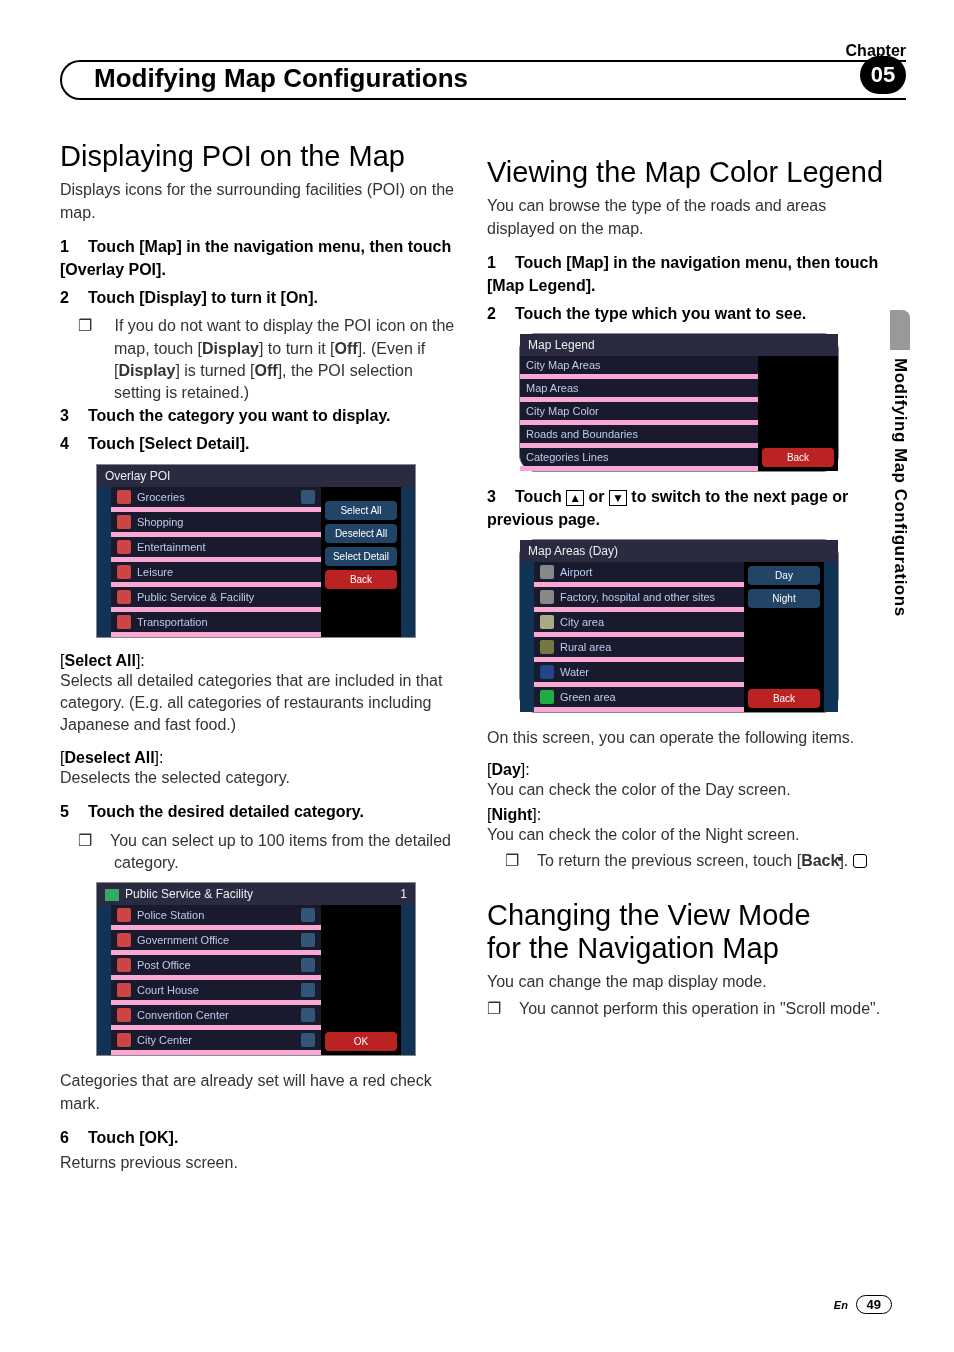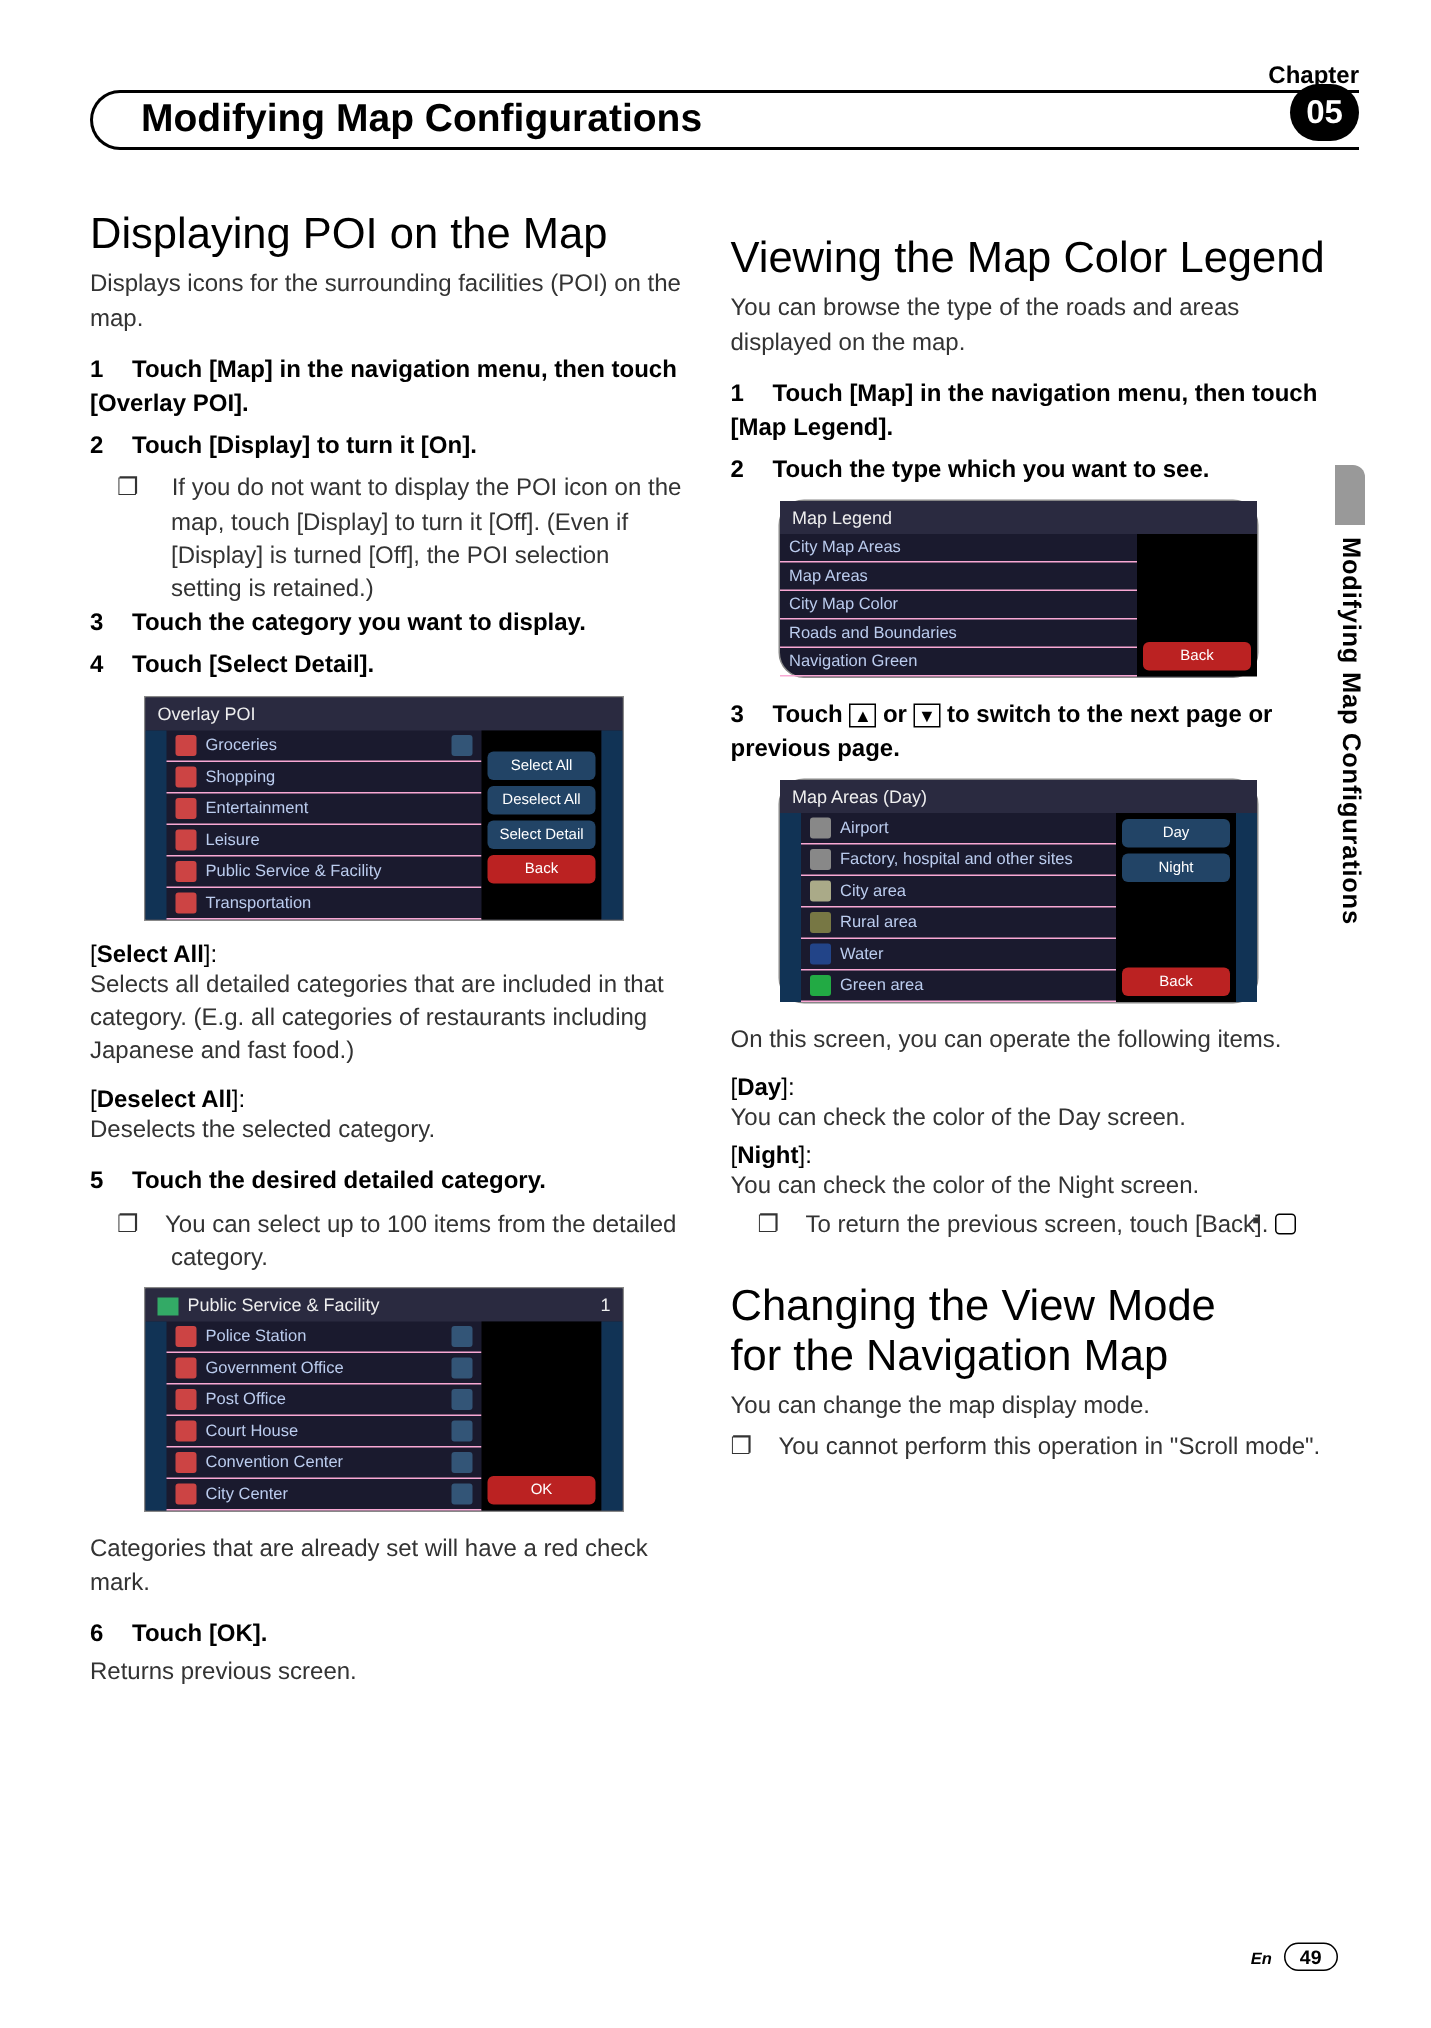--- a/index.html
+++ b/index.html
@@ -63,21 +63,21 @@
   .screenshot {
     background: #1a1a2e;
     border: 1px solid #888;
     margin: 8px 0 14px 36px;
     width: 320px;
     color: #cde;
     font-size: 11px;
   }
   .screenshot.right { margin-left: 32px; border-radius: 17px; }
   .ss-title { background:#2a2a40; padding:4px 8px; color:#eee; font-size:12px;}
-  .ss-row { display:flex; align-items:center; padding:3px 6px; border-bottom:1px solid #f9a8d4;justify-content:center;}
+  .ss-row { display:flex; align-items:center; padding:3px 6px; border-bottom:5px solid #f9a8d4;justify-content:center;}
   .ss-row .ic { width:14px;height:14px;background:#c44;margin-right:6px;border-radius:2px;}
   .ss-row .txt { flex:1; color:#bce; }
   .ss-row .chk { width:14px;height:14px;background:#357;margin-left:4px;border-radius:2px;}
   .ss-side { background:#135; width:14px;}
   .ss-wrap { display:flex;}
   .ss-main { flex:1;}
   .ss-btncol { width:80px; display:flex; flex-direction:column; gap:4px; padding:4px; background:#000;}
   .ss-btn { background:#246; color:#fff; font-size:10px; text-align:center; padding:4px 2px; border-radius:4px;}
   .ss-btn.back { background:#b22;}
   .ss-btn.ok { background:#b22;}
@@ -104,21 +104,21 @@
     display:inline-block; border:1.5px solid #000; border-radius:14px;
     padding:1px 10px; font-weight:bold; margin-left:4px;
   }
   .footer-en { font-style:italic; font-size:11px; font-weight:bold;}
   .inline-icon {
     display:inline-block; width:14px; height:14px; border:1.5px solid #000;
     border-radius:3px; vertical-align:middle; position:relative; top:-1px;
   }
   .inline-icon::after{content:"■"; font-size:8px; position:absolute; left:2px; top:-2px;}
   .arrow-icon { font-weight:bold;}
-  .bold { font-weight:400;}
+  .bold { font-weight:700;}
   .ital { font-style: italic;}
   .small-arr { font-size:12px; border:1px solid #000; padding:0 2px; vertical-align:middle;}
 </style>
 </head>
 <body>
 
 <div class="chapter-label">Chapter</div>
 <div class="chapter-rule"></div>
 <div class="header-title">Modifying Map Configurations</div>
 <div class="chapter-num">05</div>
@@ -279,21 +279,21 @@
           <div class="ss-row">
               <div class="txt">Map Areas</div>
             </div>
           <div class="ss-row">
               <div class="txt">City Map Color</div>
             </div>
           <div class="ss-row">
               <div class="txt">Roads and Boundaries</div>
             </div>
           <div class="ss-row">
-              <div class="txt">Navigation Green</div>
+              <div class="txt">Categories Lines</div>
             </div>
         </div>
         <div class="ss-btncol" style="justify-content:flex-end">
           <div class="ss-btn back">Back</div>
         </div>
       </div>
     </div>
 
     <p class="step">
       <span class="step-num">3</span><span class="step-title"><span>Touch </span><span class="small-arr">▲</span><span> or </span><span class="small-arr">▼</span><span> to switch to the next page or previous page.</span></span>

